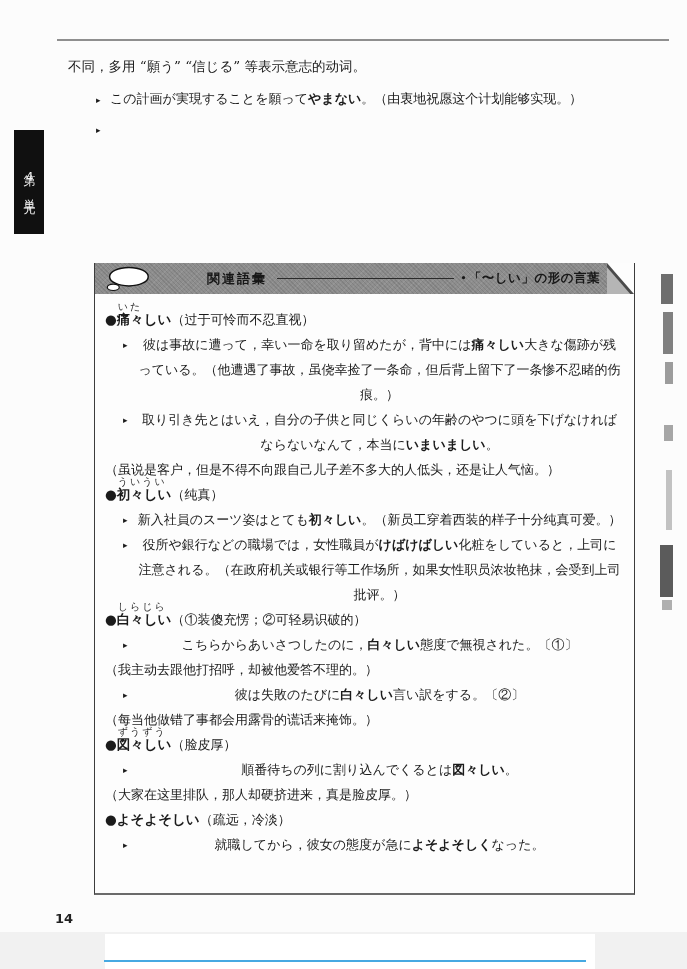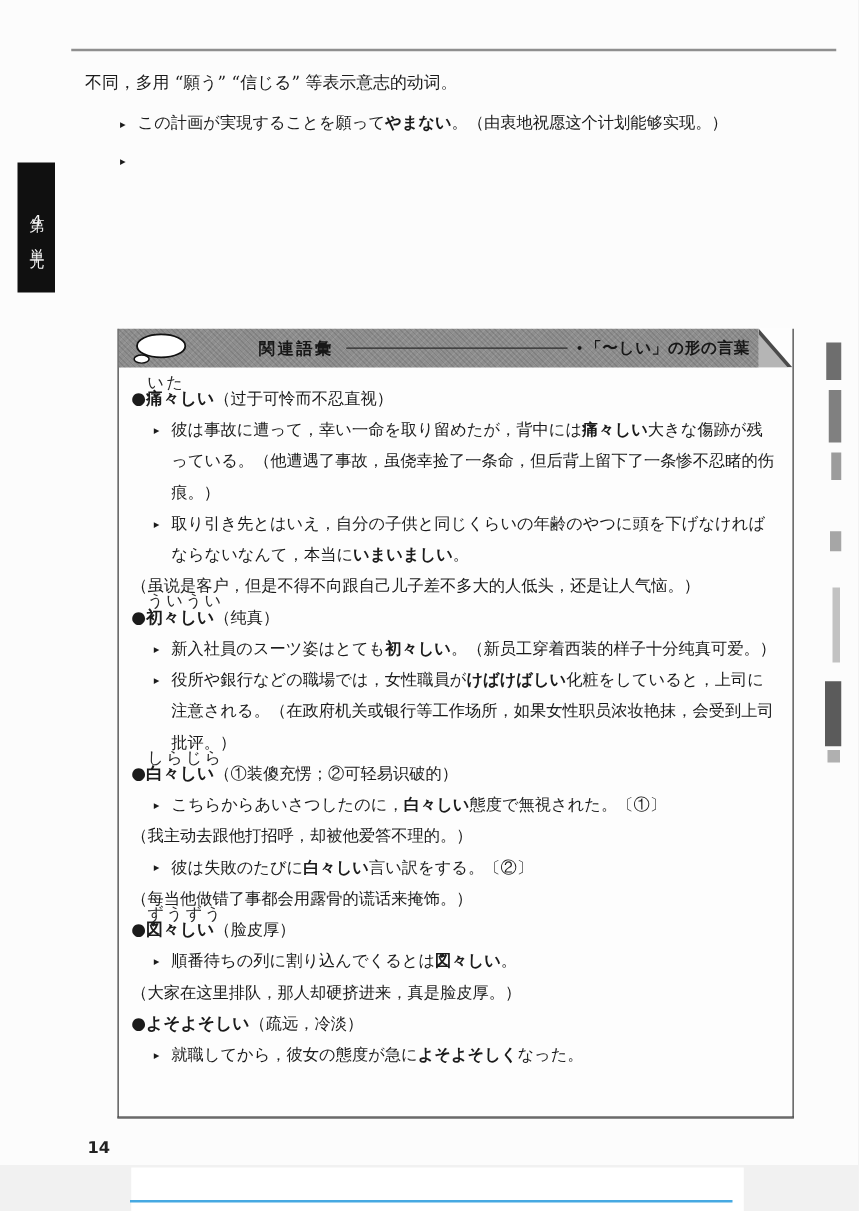--- a/index.html
+++ b/index.html
@@ -53,32 +53,32 @@
   
   .vocab-content{
     position:absolute;left:0;top:31px;right:0;bottom:0;overflow:hidden;
     padding:13px 12px 0 10px;font-size:13px;line-height:25px;
   }
   .entry{margin:0;}
   .ehead{font-weight:bold;font-size:13.5px;}
   .ehead .gloss{font-weight:normal;font-size:13px;}
   .word{position:relative;}
   .furi{
-    position:absolute;top:-8px;left:1px;font-size:13px;font-weight:normal;
+    position:absolute;top:-8px;left:1px;font-size:10px;font-weight:normal;
     letter-spacing:2px;white-space:nowrap;color:#2a2a2a;line-height:8px;
   }
   .ex{display:flex;}
   .ex .exmark{margin-left:18px;}
-  .ex .extext{flex:1;}
+  .ex .extext{flex:1;text-align:center;}
   .cnline{text-align:left;padding-right:2px;}
   
   .artifact{position:absolute;background:#3f3f3f;filter:blur(.4px);}
   
   .page-number{
-    position:absolute;left:70px;top:911px;font-size:13px;font-weight:600;
+    position:absolute;left:55px;top:911px;font-size:13px;font-weight:600;
     font-family:"DejaVu Sans","Liberation Sans",sans-serif;color:#222;text-align:right;
   }
   .bottom-shade{position:absolute;left:0;top:932px;width:687px;height:37px;background:#f1f1f1;}
   .bottom-card{position:absolute;left:105px;top:934px;width:490px;height:35px;background:#ffffff;}
   .blue-line{position:absolute;left:104px;top:960px;width:482px;height:2px;background:#46a9e2;}
 </style>
 </head>
 <body>
 
 <div class="page">

